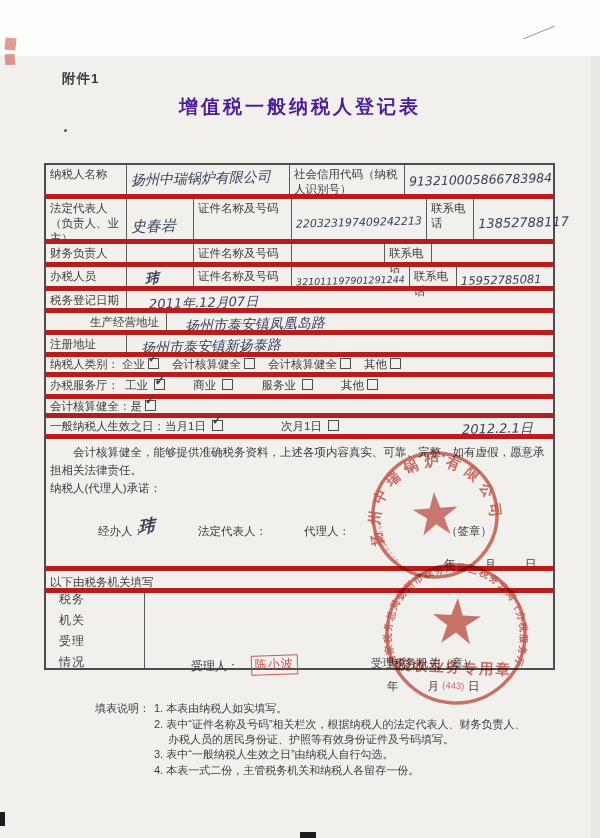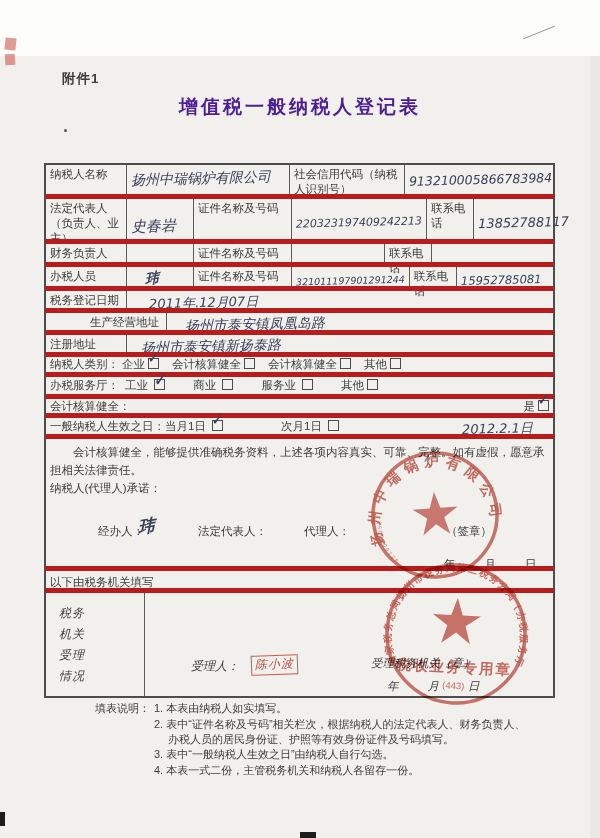--- a/index.html
+++ b/index.html
@@ -150,21 +150,21 @@
       <div class="cell nb grow" style="display:flex;align-items:center;gap:28px;">
         <span class="opt">办税服务厅：</span>
         <span class="opt" style="margin-left:-22px;"><span>工业</span>&nbsp;<span class="cb"><span class="tick" style="font-size:15px;">✓</span></span></span>
         <span class="opt"><span>商业</span>&nbsp;<span class="cb"></span></span>
         <span class="opt"><span>服务业</span>&nbsp;<span class="cb"></span></span>
         <span class="opt"><span>其他</span><span class="cb"></span></span>
       </div>
     </div>
 
     <div class="row" style="height:19px;">
-      <div class="cell nb grow" style="display:flex;align-items:center;justify-content:space-between;">
+      <div class="cell nb grow" style="display:flex;align-items:center;">
         <span class="opt">会计核算健全：</span>
         <span class="opt"><span>是</span><span class="cb"><span class="tick">✓</span></span></span>
       </div>
     </div>
 
     <div class="row" style="height:21px;">
       <div class="cell nb grow" style="display:flex;align-items:center;">
         <span class="opt">一般纳税人生效之日：</span>
         <span class="opt"><span>当月1日</span>&nbsp;<span class="cb"><span class="tick">✓</span></span></span>
         <span class="opt" style="margin-left:58px;"><span>次月1日</span>&nbsp;<span class="cb"></span></span>
@@ -182,21 +182,21 @@
         <span class="abs lbl" style="left:258px;top:85px;">代理人：</span>
         <span class="abs lbl" style="left:400px;top:85px;">（签章）</span>
         <span class="abs lbl" style="left:398px;top:118px;letter-spacing:2px;">年　　月　　日</span>
       </div>
     </div>
 
     <div class="row" style="height:22px;">
       <div class="cell nb grow lbl" style="padding-top:4px;">以下由税务机关填写</div>
     </div>
 
-    <div class="row" style="height:108px;font-style:italic;">
+    <div class="row" style="height:80px;">
       <div class="cell nb vlabel" style="flex:0 0 98px;">
         <span>税务</span>
         <span>机关</span>
         <span>受理</span>
         <span>情况</span>
       </div>
       <div class="cell grow">
         <span class="abs lbl" style="left:46px;top:66px;font-size:12px;">受理人：</span>
         <span class="abs name-stamp" style="left:106px;top:62px;">陈小波</span>
         <span class="abs lbl" style="left:226px;top:63px;font-size:11.5px;">受理税务机关（章）</span>

